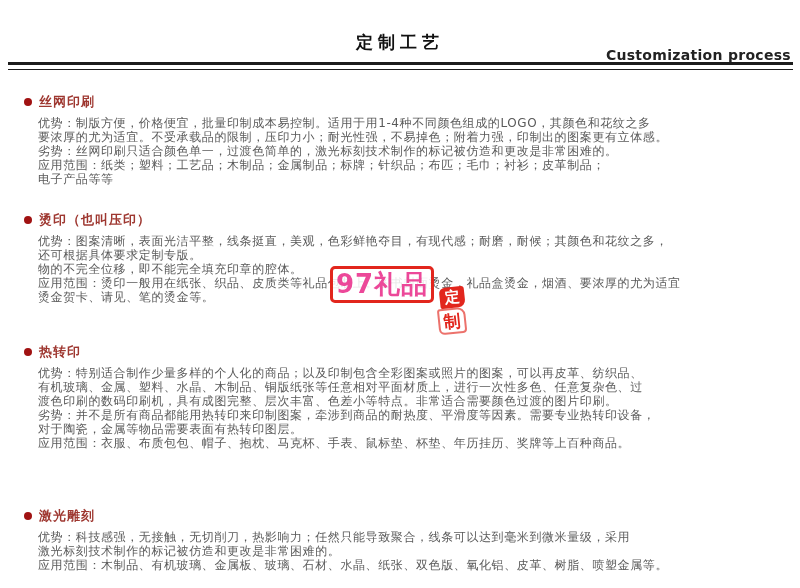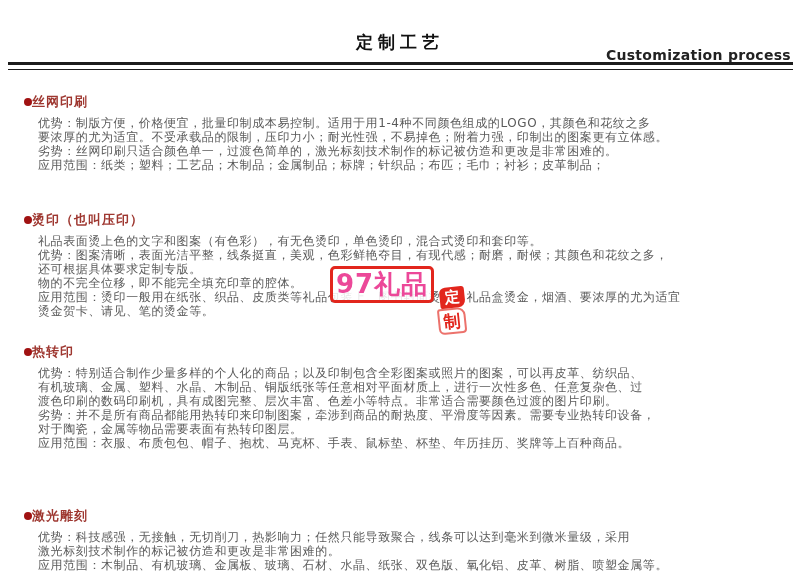--- a/index.html
+++ b/index.html
@@ -18,21 +18,21 @@
   .header-rule {
     position:absolute; top:62px; left:8px; right:7px; height:4px;
     border-top:3px solid #1c1c1c; border-bottom:1px solid #1c1c1c;
   }
   .section { position:absolute; left:24px; right:4px; }
   .sec-1 { top:93px; }
   .sec-2 { top:211px; }
   .sec-3 { top:343px; }
   .sec-4 { top:507px; }
   .section-title {
-    display:flex; align-items:center; 
+    display:flex; align-items:center; gap:7px;
     font-size:13px; font-weight:bold; color:#9e3730; letter-spacing:1px;
     margin-bottom:5px;
   }
   .bullet {
     width:8px; height:8px; border-radius:50%; background:#a01212; flex:0 0 auto;
   }
   .section-body {
     margin-left:14px; font-size:12px; line-height:14px;
     color:#5a5a5a; letter-spacing:0.6px; white-space:nowrap;
   }
@@ -76,30 +76,30 @@
   <div class="section sec-1">
     <div class="section-title">
       <span class="bullet"></span>
       <span>丝网印刷</span>
     </div>
     <div class="section-body">
       <div class="body-line">优势：制版方便，价格便宜，批量印制成本易控制。适用于用1-4种不同颜色组成的LOGO，其颜色和花纹之多</div>
       <div class="body-line">要浓厚的尤为适宜。不受承载品的限制，压印力小；耐光性强，不易掉色；附着力强，印制出的图案更有立体感。</div>
       <div class="body-line">劣势：丝网印刷只适合颜色单一，过渡色简单的，激光标刻技术制作的标记被仿造和更改是非常困难的。</div>
       <div class="body-line">应用范围：纸类；塑料；工艺品；木制品；金属制品；标牌；针织品；布匹；毛巾；衬衫；皮革制品；</div>
+      <div class="body-line">电子产品等等</div>
     </div>
   </div>
 
   <div class="section sec-2">
     <div class="section-title">
       <span class="bullet"></span>
       <span>烫印（也叫压印）</span>
     </div>
     <div class="section-body">
-      <div class="body-line">礼品表面烫上色的文字和图案（有色彩），有无色烫印，单色烫印，混合式烫印和套印等。</div>
       <div class="body-line">优势：图案清晰，表面光洁平整，线条挺直，美观，色彩鲜艳夺目，有现代感；耐磨，耐候；其颜色和花纹之多，</div>
       <div class="body-line">还可根据具体要求定制专版。</div>
       <div class="body-line">物的不完全位移，即不能完全填充印章的腔体。</div>
       <div class="body-line">应用范围：烫印一般用在纸张、织品、皮质类等礼品包装上。图书封面烫金，礼品盒烫金，烟酒、要浓厚的尤为适宜</div>
       <div class="body-line">烫金贺卡、请见、笔的烫金等。</div>
     </div>
   </div>
 
   <div class="section sec-3">
     <div class="section-title">

